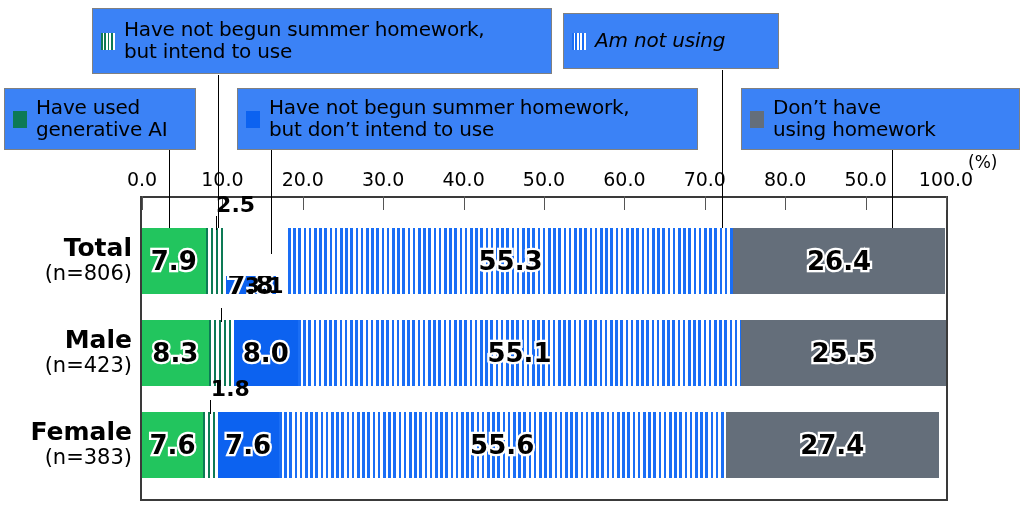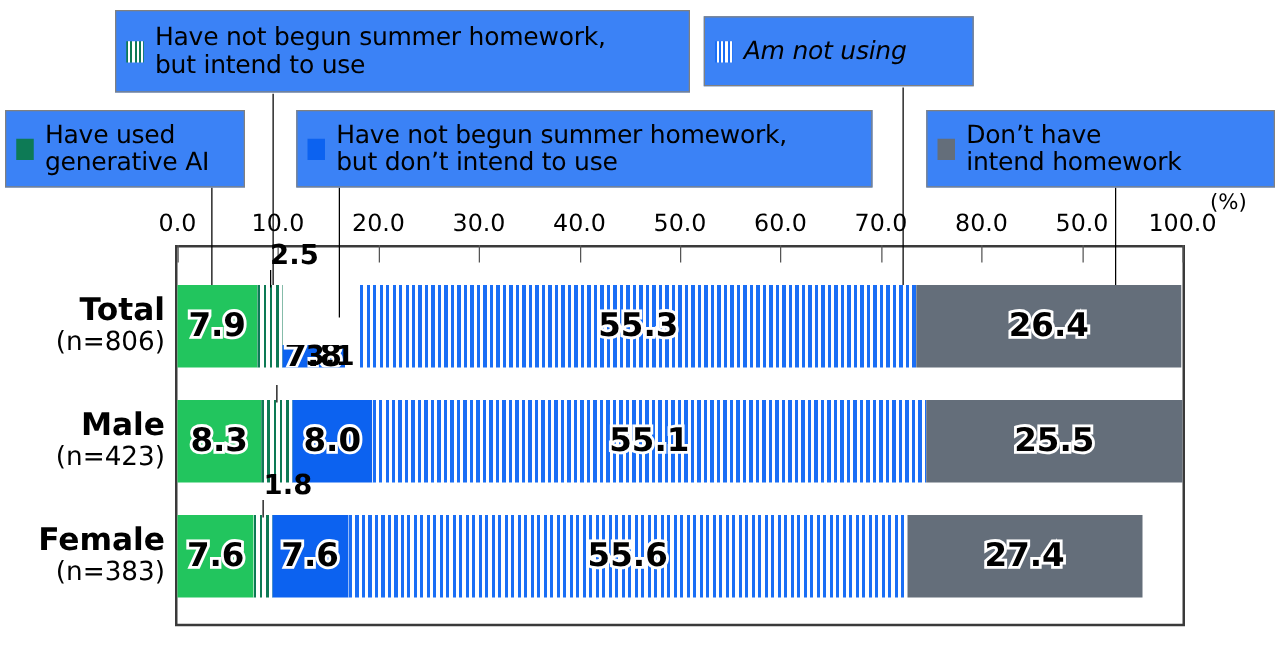--- a/index.html
+++ b/index.html
@@ -181,21 +181,21 @@
 
   <div class="legend-box" style="left:237px; top:88px; width:461px; height:62px;">
     <span class="legend-swatch sw-solid-blue"></span>
     <span class="legend-text">Have not begun summer homework,
 but don’t intend to use</span>
   </div>
 
   <div class="legend-box" style="left:741px; top:88px; width:279px; height:62px;">
     <span class="legend-swatch sw-solid-gray"></span>
     <span class="legend-text">Don’t have
-intend homework</span>
+using homework</span>
   </div>
 
   <div class="pct-unit" style="left:968px; top:152px;">(%)</div>
 
   <div id="axis-labels">
       <div class="axis-label" style="left: 142px; top: 168px;">0.0</div>
       <div class="axis-label" style="left: 222.4px; top: 168px;">10.0</div>
       <div class="axis-label" style="left: 302.8px; top: 168px;">20.0</div>
       <div class="axis-label" style="left: 383.2px; top: 168px;">30.0</div>
       <div class="axis-label" style="left: 463.6px; top: 168px;">40.0</div>
@@ -276,19 +276,19 @@
         <div class="seg seg-solid-green" style="left: 0px; width: 61.104px;">
           <div class="seg-val">7.6</div>
         </div>
         <div class="seg seg-hatch-green" style="left: 61.104px; width: 14.472px;"></div>
         <div class="seg seg-solid-blue" style="left: 75.576px; width: 61.104px;">
           <div class="seg-val">7.6</div>
         </div>
         <div class="seg seg-hatch-blue" style="left: 136.68px; width: 447.024px;">
           <div class="seg-val">55.6</div>
         </div>
-        <div class="seg seg-solid-gray" style="left: 583.704px; width: 188px;">
+        <div class="seg seg-solid-gray" style="left: 583.704px; width: 213px;">
           <div class="seg-val">27.4</div>
         </div>
       </div>
     </div>
 
 </div>
 
 </body></html>

